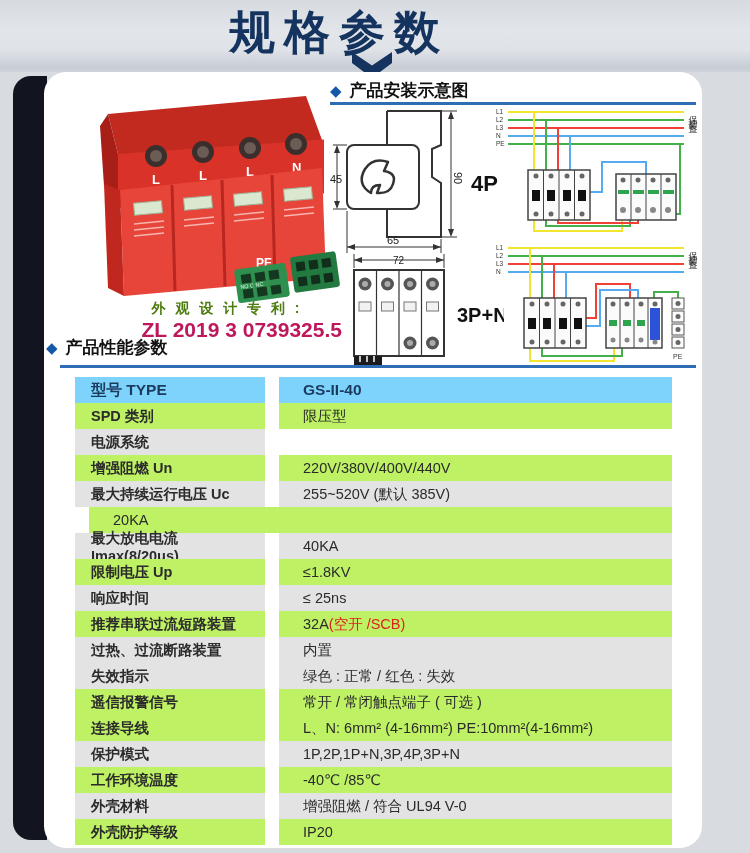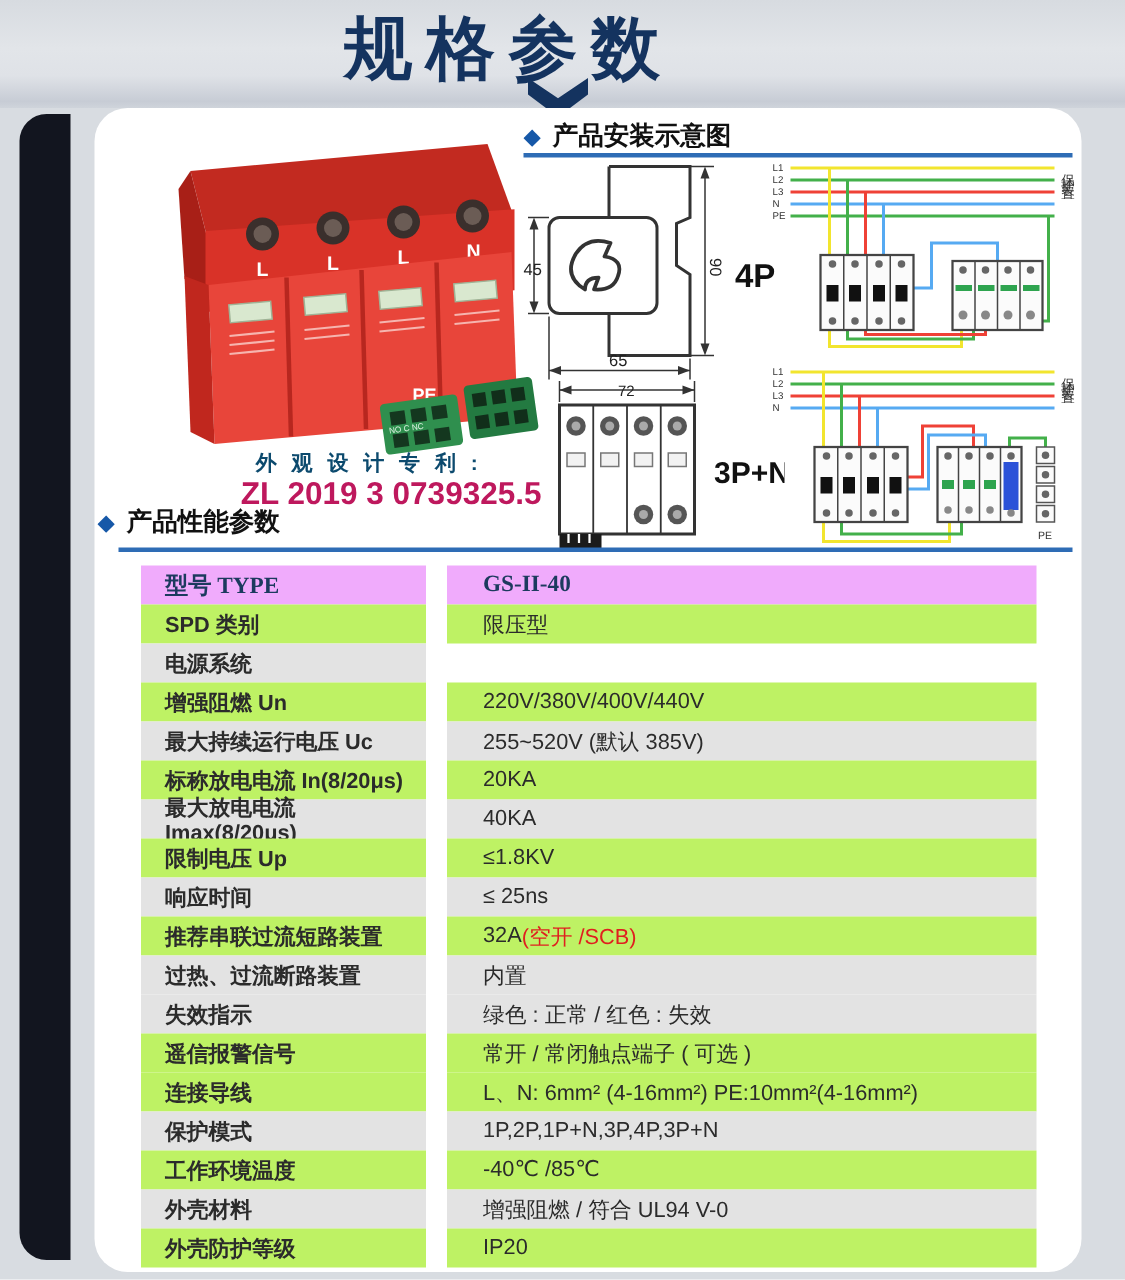--- a/index.html
+++ b/index.html
@@ -23,47 +23,47 @@
     background:#14335f;
     clip-path:polygon(0 0,50% 52%,100% 0,100% 42%,50% 100%,0 42%);
   }
   
   .side-band{
     position:absolute;left:13px;top:76px;width:34px;height:764px;
     background:#12151f;border-radius:18px 0 0 18px;
   }
   .card{
     position:absolute;left:44px;top:72px;width:658px;height:776px;
-    background:#ffffff;border-radius:22px;margin-left:19px;
+    background:#ffffff;border-radius:22px;
   }
   
   .sec-head{position:absolute;font-size:17px;font-weight:700;color:#111;}
   .diamond{color:#1658a8;font-size:15px;margin-right:8px;}
   .sec-underline{position:absolute;height:3px;background:#2e6cb5;}
   
   .patent-label{
     position:absolute;left:58px;top:228px;width:250px;text-align:center;
-    font-size:14px;font-weight:700;color:#0c4a6e;letter-spacing:3px;
+    font-size:14px;font-weight:700;color:#4d7c0f;letter-spacing:3px;
   }
   .patent-number{
     position:absolute;left:48px;top:246px;width:250px;text-align:right;
     font-size:21px;font-weight:700;color:#be185d;
   }
   
   .vlabel{
     position:absolute;writing-mode:vertical-rl;text-orientation:upright;
     font-size:9px;color:#333;letter-spacing:3px;line-height:1;
   }
   
   .spec-table{position:absolute;left:31px;top:305px;width:597px;}
   .trow{display:flex;height:26px;}
   .cell{display:flex;align-items:center;font-size:14.5px;color:#2b2b2b;}
   .cell.label{width:174px;padding-left:16px;font-weight:600;}
   .cell.value{flex:1;padding-left:24px;margin-left:14px;}
-  .thead .cell{background:#f0abfc;color:#1c3a5e;font-weight:700;font-size:15.5px;font-family:Liberation Serif, serif;}
+  .thead .cell{background:#7dd3fc;color:#1c3a5e;font-weight:700;font-size:15.5px;}
   .trow.shade .cell{background:#e3e3e3;}
   .trow.plain .cell{background:#bef264;}
   .cell .red{color:#e01f1f;}
   svg text{font-family:"Liberation Sans","DejaVu Sans",sans-serif;}
 </style>
 </head>
 <body>
 
 <div class="top-banner">
   <div class="page-title">规格参数</div>
@@ -443,21 +443,20 @@
             <span>220V/380V/400V/440V</span>
           </div>
         </div>
         <div class="trow shade">
           <div class="cell label">最大持续运行电压 Uc</div>
           <div class="cell value">
             <span>255~520V (默认 385V)</span>
           </div>
         </div>
         <div class="trow plain">
-          <div class="cell label">标称放电电流 In(8/20μs)</div>
           <div class="cell value">
             <span>20KA</span>
           </div>
         </div>
         <div class="trow shade">
           <div class="cell label">最大放电电流 Imax(8/20μs)</div>
           <div class="cell value">
             <span>40KA</span>
           </div>
         </div>

